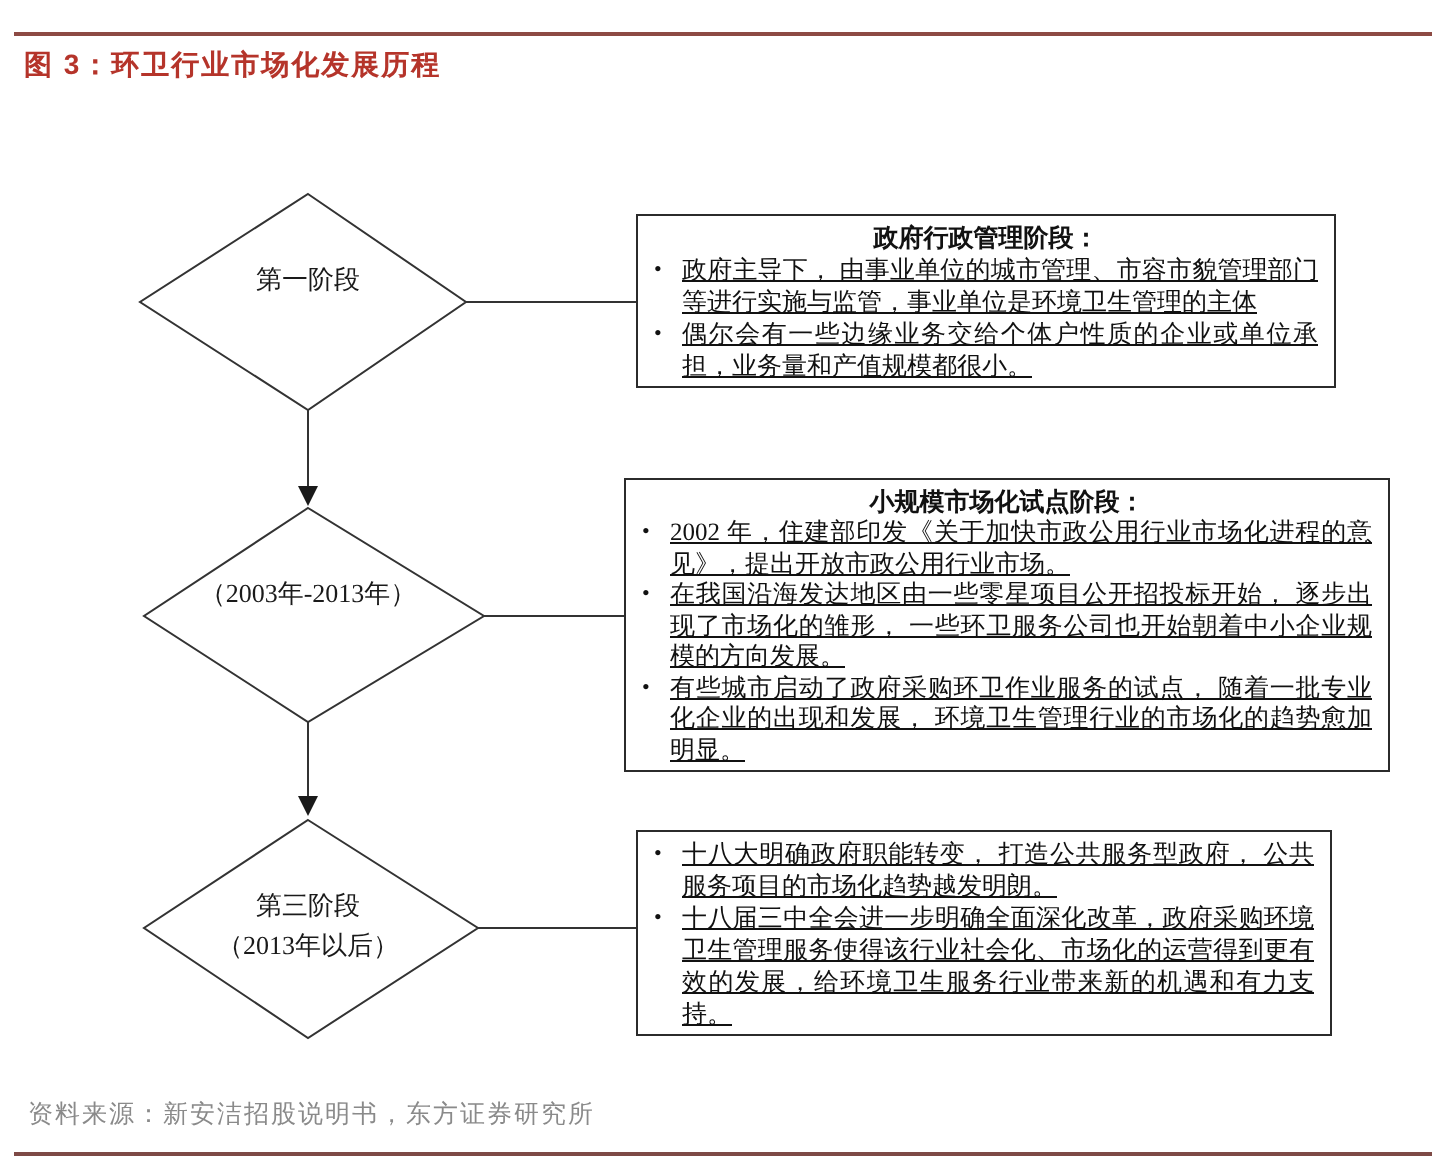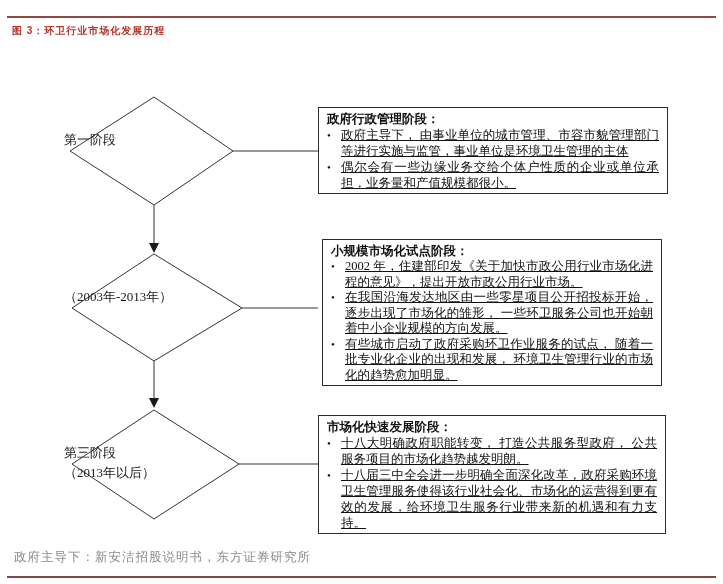--- a/index.html
+++ b/index.html
@@ -14,70 +14,72 @@
   .top-rule {
     position: absolute;
     left: 7px; right: 7px; top: 16px;
     height: 2px;
     background: #8d4a44;
   }
   .figure-title {
     position: absolute;
     left: 12px; top: 24px;
     font-family: "Liberation Sans", sans-serif;
-    font-size: 10px;
+    font-size: 14px;
     font-weight: bold;
     color: #b5342a;
     letter-spacing: 1px;
     white-space: nowrap;
   }
   svg.flow-canvas {
     position: absolute;
     left: 0; top: 0;
     width: 723px; height: 584px;
   }
   .diamond-label {
     position: absolute;
     width: 180px;
+    text-align: center;
     font-size: 13px;
     line-height: 20px;
     color: #1a1a1a;
   }
   .diamond-label .dl1, .diamond-label .dl2 { display: block; white-space: nowrap; }
   .detail-box {
     position: absolute;
     border: 1px solid #2b2b2b;
     background: #ffffff;
     box-sizing: border-box;
     padding: 3px 8px 2px 8px;
     font-size: 12.5px;
     color: #111111;
   }
   .detail-box .box-title {
     font-weight: bold;
     line-height: 16px;
     display: block;
+    text-align: center;
   }
   .detail-box ul {
     margin: 0; padding: 0;
     list-style: none;
   }
   .detail-box li {
     display: flex;
     line-height: 16px;
     text-align: justify;
   }
   .detail-box li .bullet {
     flex: 0 0 14px;
     text-align: left;
     font-size: 11px;
   }
   .detail-box li .bullet-text { flex: 1; text-decoration: underline; }
   .box-1 { left: 318px; top: 107px; width: 350px; min-height: 83px; }
-  .box-2 { left: 322px; top: 239px; width: 340px; min-height: 141px; line-height: 15.5px; }
+  .box-2 { left: 312px; top: 239px; width: 383px; min-height: 141px; line-height: 15.5px; }
   .box-2 li { line-height: 15.5px; }
   .box-3 { left: 318px; top: 415px; width: 348px; min-height: 97px; }
   .dl-1 { left: 64px; top: 130px; }
   .dl-2 { left: 64px; top: 287px; }
   .dl-3 { left: 64px; top: 443px; }
   .source-note {
     position: absolute;
     left: 14px; top: 549px;
     font-family: "Liberation Sans", sans-serif;
     font-size: 12.5px;
@@ -157,30 +159,29 @@
         <span class="bullet-text">在我国沿海发达地区由一些零星项目公开招投标开始， 逐步出现了市场化的雏形， 一些环卫服务公司也开始朝着中小企业规模的方向发展。</span>
       </li>
       <li>
         <span class="bullet">•</span>
         <span class="bullet-text">有些城市启动了政府采购环卫作业服务的试点， 随着一批专业化企业的出现和发展， 环境卫生管理行业的市场化的趋势愈加明显。</span>
       </li>
     </ul>
   </div>
 
   <div class="detail-box box-3">
-    <span class="box-title">市场化快速发展阶段：</span>
     <ul>
       <li>
         <span class="bullet">•</span>
         <span class="bullet-text">十八大明确政府职能转变， 打造公共服务型政府， 公共服务项目的市场化趋势越发明朗。</span>
       </li>
       <li>
         <span class="bullet">•</span>
         <span class="bullet-text">十八届三中全会进一步明确全面深化改革，政府采购环境卫生管理服务使得该行业社会化、市场化的运营得到更有效的发展，给环境卫生服务行业带来新的机遇和有力支持。</span>
       </li>
     </ul>
   </div>
 
-  <div class="source-note">政府主导下：新安洁招股说明书，东方证券研究所</div>
+  <div class="source-note">资料来源：新安洁招股说明书，东方证券研究所</div>
 
   <div class="bottom-rule"></div>
 
 </div>
 
 </body></html>

